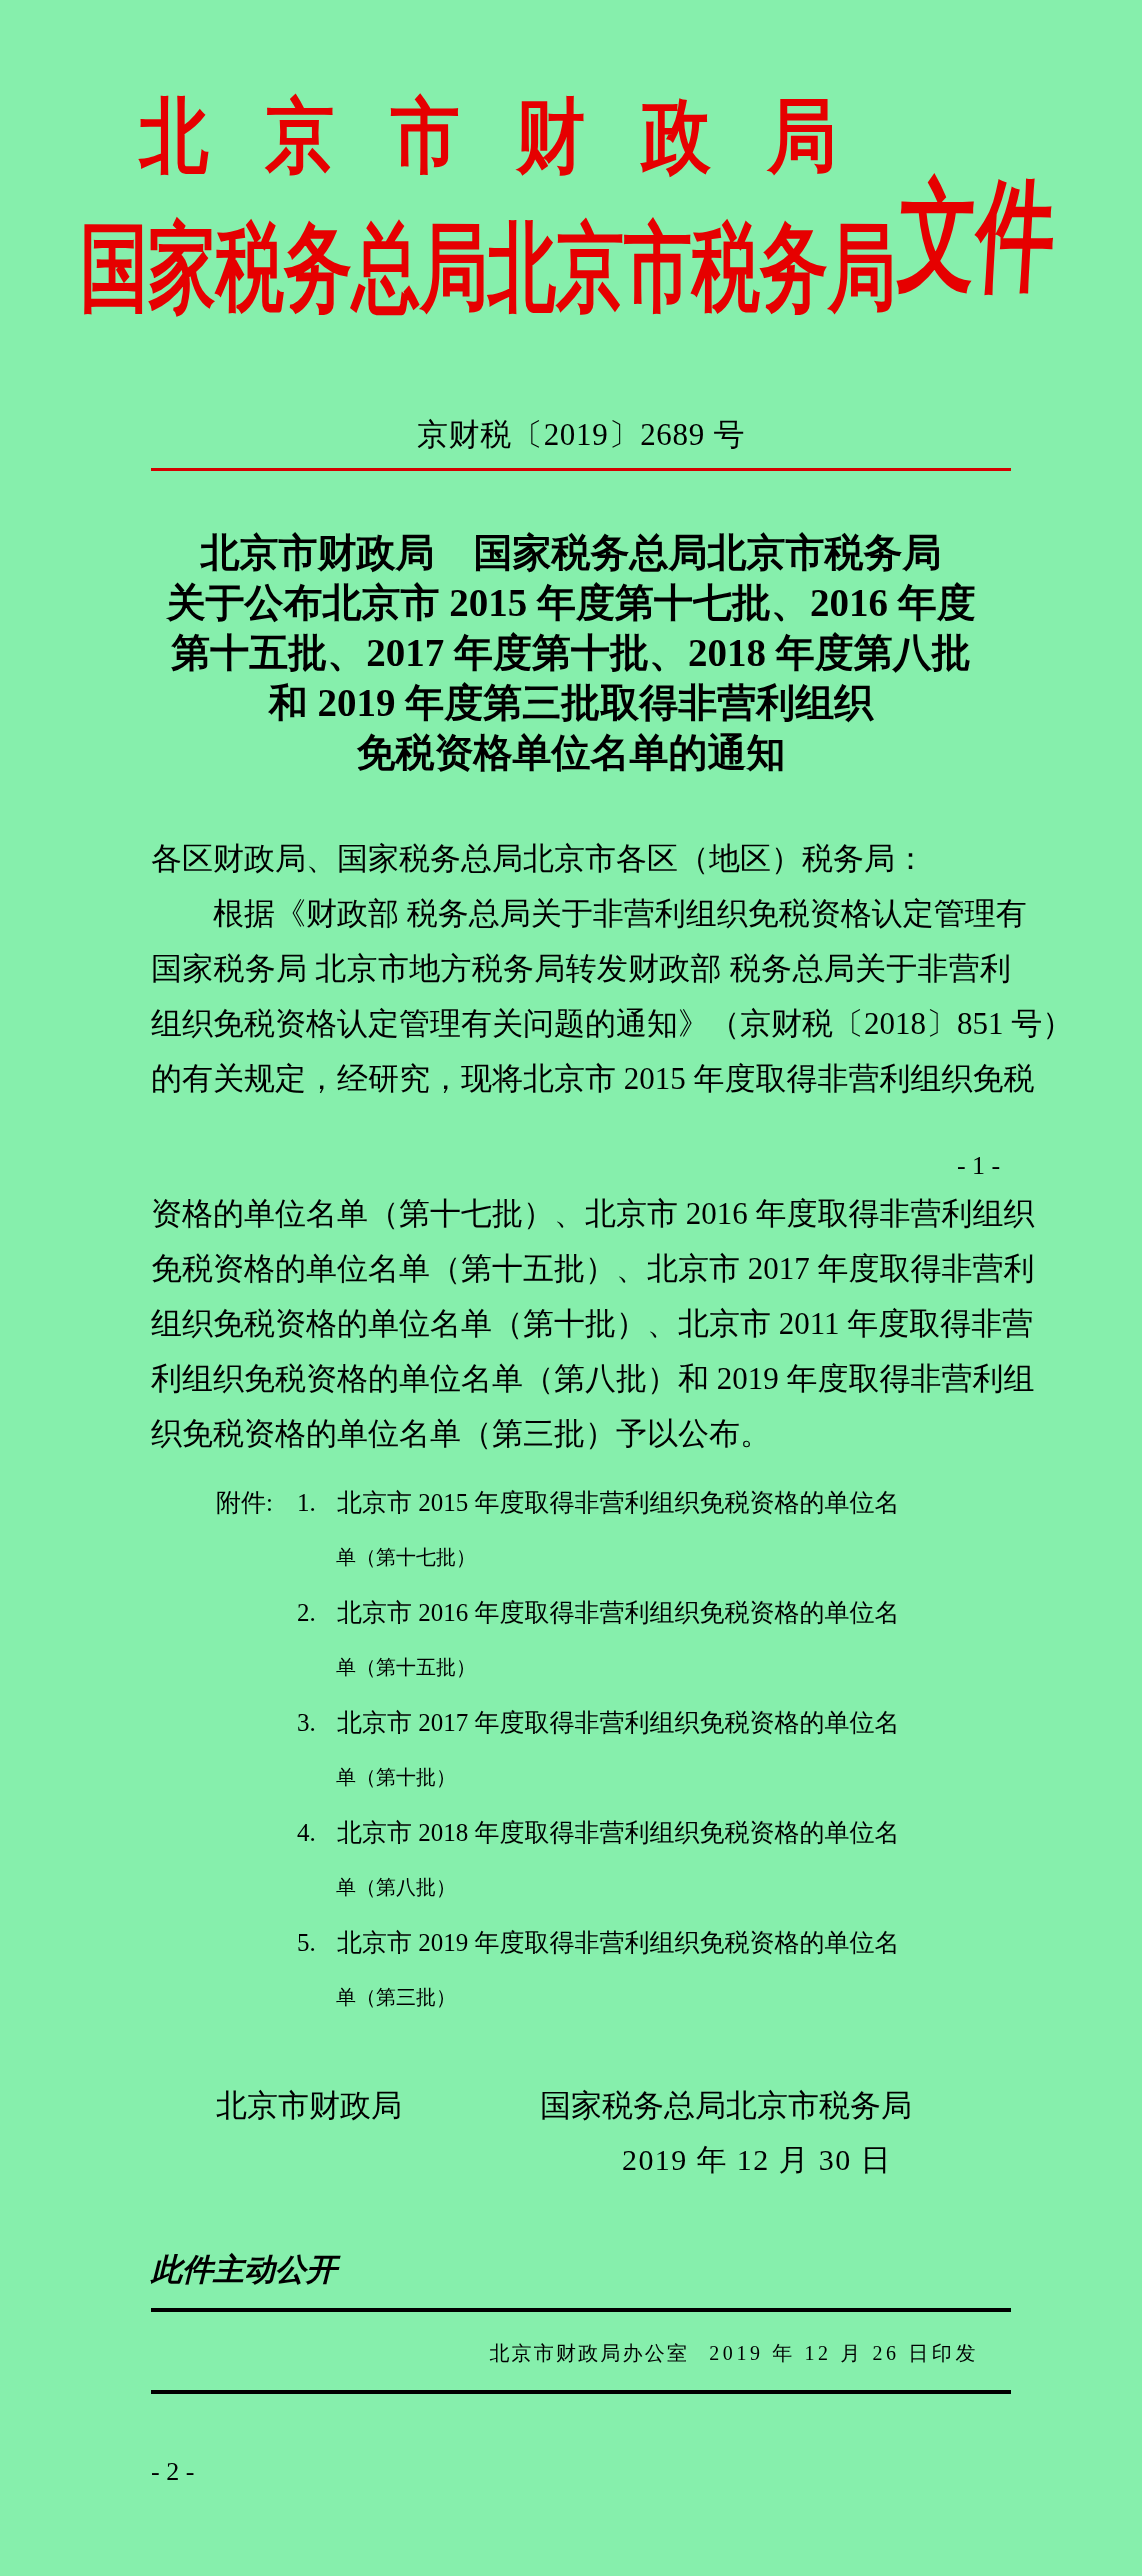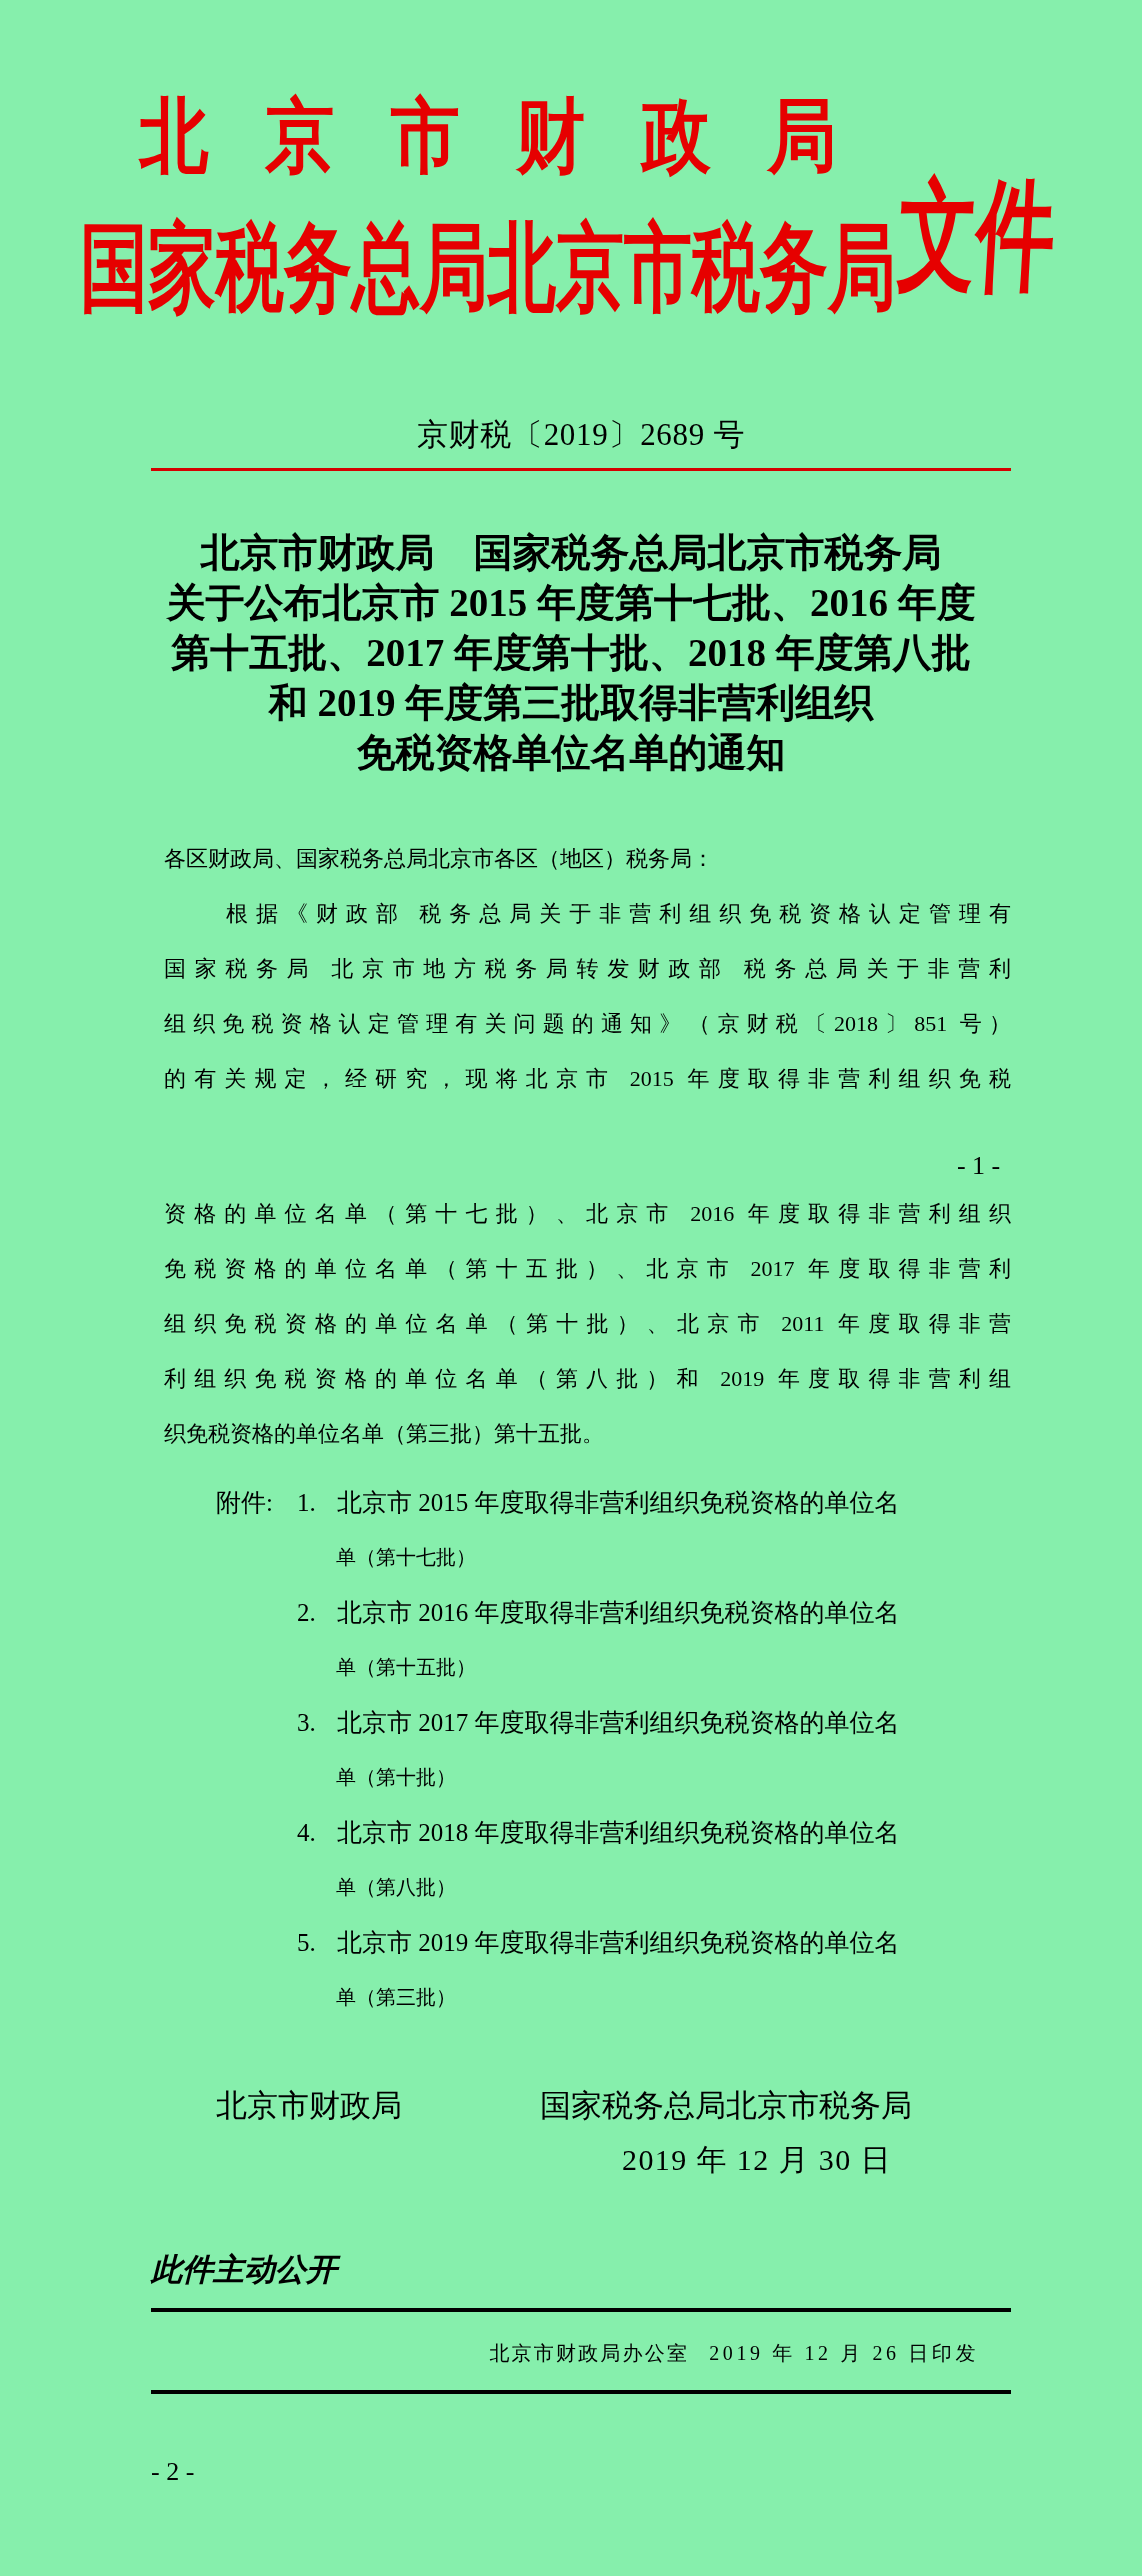--- a/index.html
+++ b/index.html
@@ -36,21 +36,21 @@
   .doc-number {
     position:absolute; top:416px; left:151px; width:860px;
     text-align:center; font-size:31px; letter-spacing:0.7px; line-height:37px;
   }
   .red-rule { position:absolute; top:468px; left:151px; width:860px; height:2.9px; background:#d50000; }
   
   .title-block { position:absolute; top:528px; left:79px; width:984px; text-align:center; }
   .title-line { font-size:39px; font-weight:bold; line-height:50px; white-space:nowrap; }
   
   .col { position:absolute; left:151px; width:860px; }
-  .bline { font-size:22px; line-height:55px; height:55px; white-space:nowrap;margin-left:13px; }
+  .bline { font-size:31px; line-height:55px; height:55px; white-space:nowrap; }
   .fill  { text-align:justify; text-align-last:justify; }
   .indent{ text-indent:62px; }
   .para1 { top:831px; }
   .para2 { top:1186px; }
   .pagenum1 { top:1150px; text-align:right; padding-right:10.8px; box-sizing:border-box;
               font-size:26px; line-height:32px; }
   .pagenum2 { position:absolute; top:2456px; left:151px; font-size:26px; line-height:32px; }
   
   .attach { top:1475px; }
   .attach-row { display:flex; height:55px; line-height:55px; font-size:25px; white-space:nowrap; }
@@ -114,21 +114,21 @@
     <div class="bline fill">的有关规定，经研究，现将北京市 2015 年度取得非营利组织免税</div>
   </div>
 
   <div class="col pagenum1">- 1 -</div>
 
   <div class="col para2">
     <div class="bline fill">资格的单位名单（第十七批）、北京市 2016 年度取得非营利组织</div>
     <div class="bline fill">免税资格的单位名单（第十五批）、北京市 2017 年度取得非营利</div>
     <div class="bline fill">组织免税资格的单位名单（第十批）、北京市 2011 年度取得非营</div>
     <div class="bline fill">利组织免税资格的单位名单（第八批）和 2019 年度取得非营利组</div>
-    <div class="bline">织免税资格的单位名单（第三批）第十五批。</div>
+    <div class="bline">织免税资格的单位名单（第三批）予以公布。</div>
   </div>
 
   <div class="col attach">
     <div class="attach-row">
       <span class="attach-label">附件:</span>
       <span class="attach-no">1.</span>
       <span class="attach-text">北京市 2015 年度取得非营利组织免税资格的单位名</span>
     </div>
     <div class="attach-cont">单（第十七批）</div>
 

